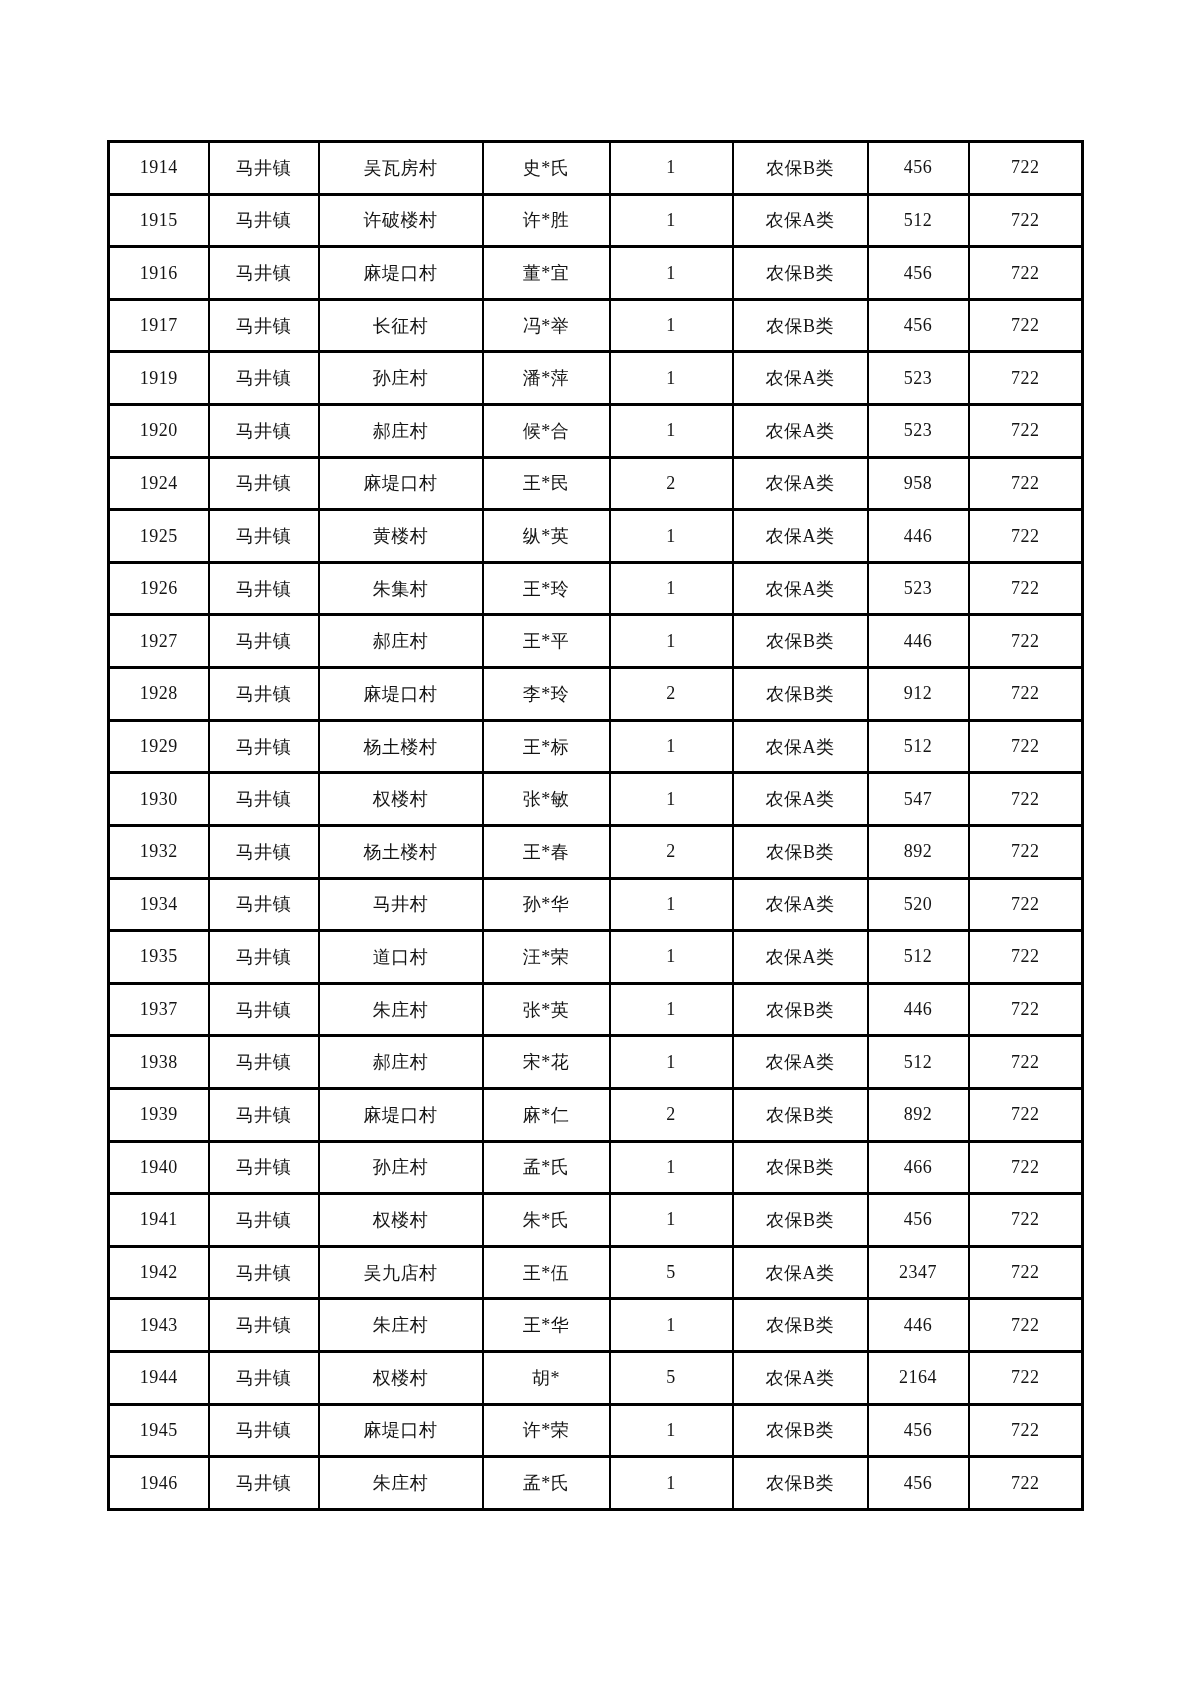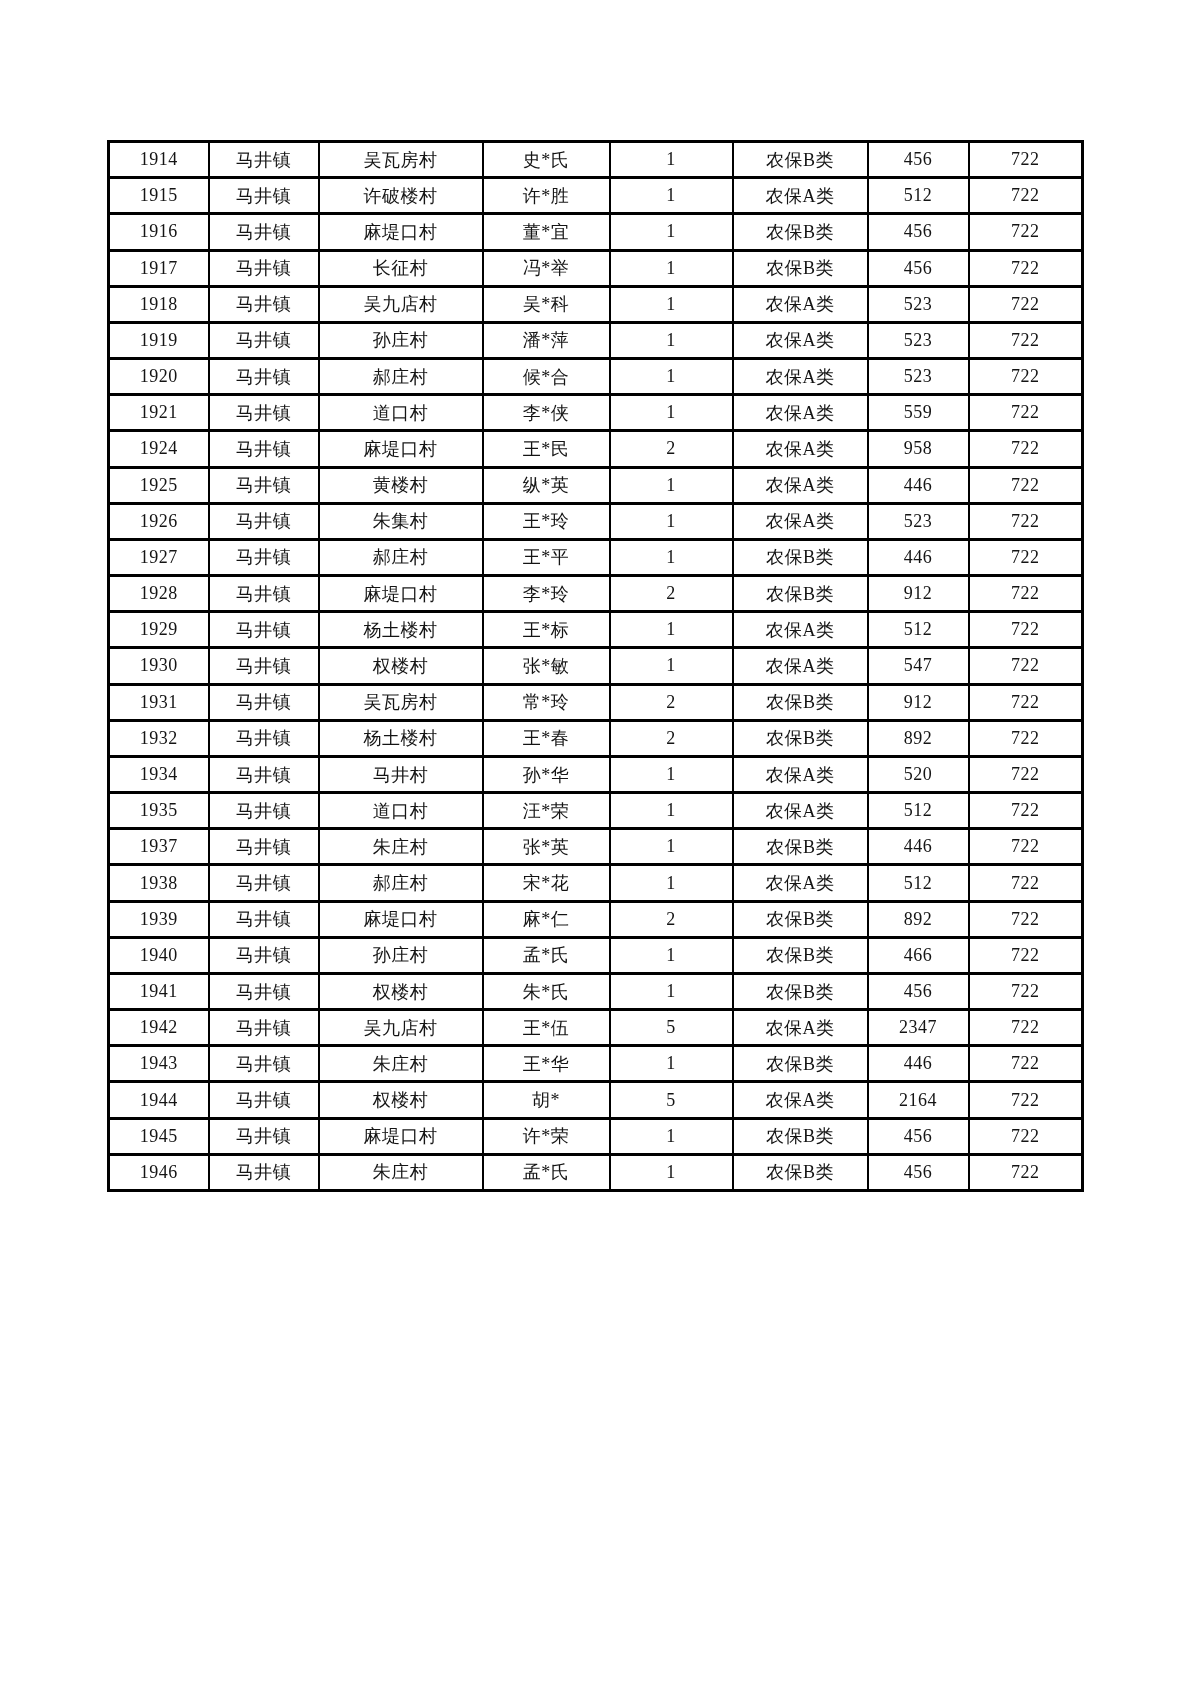--- a/index.html
+++ b/index.html
@@ -13,21 +13,21 @@
     height: 1684px;
     background: #ffffff;
     font-family: "Liberation Serif", "DejaVu Serif", serif;
     overflow: hidden;
   }
   table.records {
     position: absolute;
     left: 107px;
     top: 140px;
     width: 974px;
-    height: 1052px;
+    height: 1371px;
     border-collapse: collapse;
     table-layout: fixed;
     border: 3px solid #000000;
     padding-left: 44px;
   }
   table.records td {
     border-left: 2px solid #000000;
     border-right: 2px solid #000000;
     border-top: 3px solid #000000;
     border-bottom: 3px solid #000000;
@@ -99,60 +99,40 @@
           <td>1917</td>
           <td>马井镇</td>
           <td>长征村</td>
           <td>冯*举</td>
           <td>1</td>
           <td>农保B类</td>
           <td>456</td>
           <td>722</td>
         </tr>
         <tr>
-          <td>1918</td>
-          <td>马井镇</td>
-          <td>吴九店村</td>
-          <td>吴*科</td>
-          <td>1</td>
-          <td>农保A类</td>
-          <td>523</td>
-          <td>722</td>
-        </tr>
-        <tr>
           <td>1919</td>
           <td>马井镇</td>
           <td>孙庄村</td>
           <td>潘*萍</td>
           <td>1</td>
           <td>农保A类</td>
           <td>523</td>
           <td>722</td>
         </tr>
         <tr>
           <td>1920</td>
           <td>马井镇</td>
           <td>郝庄村</td>
           <td>候*合</td>
           <td>1</td>
           <td>农保A类</td>
           <td>523</td>
           <td>722</td>
         </tr>
         <tr>
-          <td>1921</td>
-          <td>马井镇</td>
-          <td>道口村</td>
-          <td>李*侠</td>
-          <td>1</td>
-          <td>农保A类</td>
-          <td>559</td>
-          <td>722</td>
-        </tr>
-        <tr>
           <td>1924</td>
           <td>马井镇</td>
           <td>麻堤口村</td>
           <td>王*民</td>
           <td>2</td>
           <td>农保A类</td>
           <td>958</td>
           <td>722</td>
         </tr>
         <tr>
@@ -206,30 +186,20 @@
           <td>722</td>
         </tr>
         <tr>
           <td>1930</td>
           <td>马井镇</td>
           <td>权楼村</td>
           <td>张*敏</td>
           <td>1</td>
           <td>农保A类</td>
           <td>547</td>
-          <td>722</td>
-        </tr>
-        <tr>
-          <td>1931</td>
-          <td>马井镇</td>
-          <td>吴瓦房村</td>
-          <td>常*玲</td>
-          <td>2</td>
-          <td>农保B类</td>
-          <td>912</td>
           <td>722</td>
         </tr>
         <tr>
           <td>1932</td>
           <td>马井镇</td>
           <td>杨土楼村</td>
           <td>王*春</td>
           <td>2</td>
           <td>农保B类</td>
           <td>892</td>

